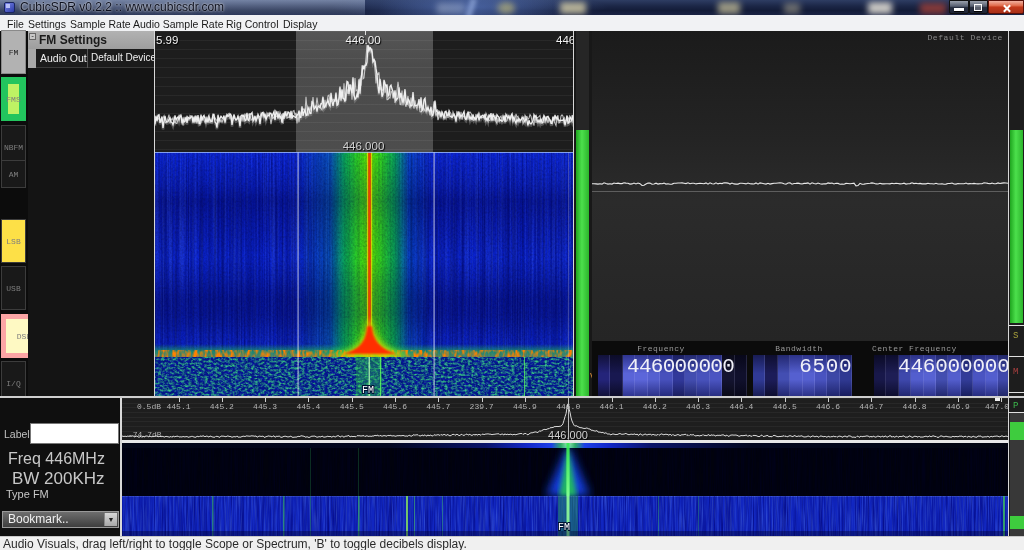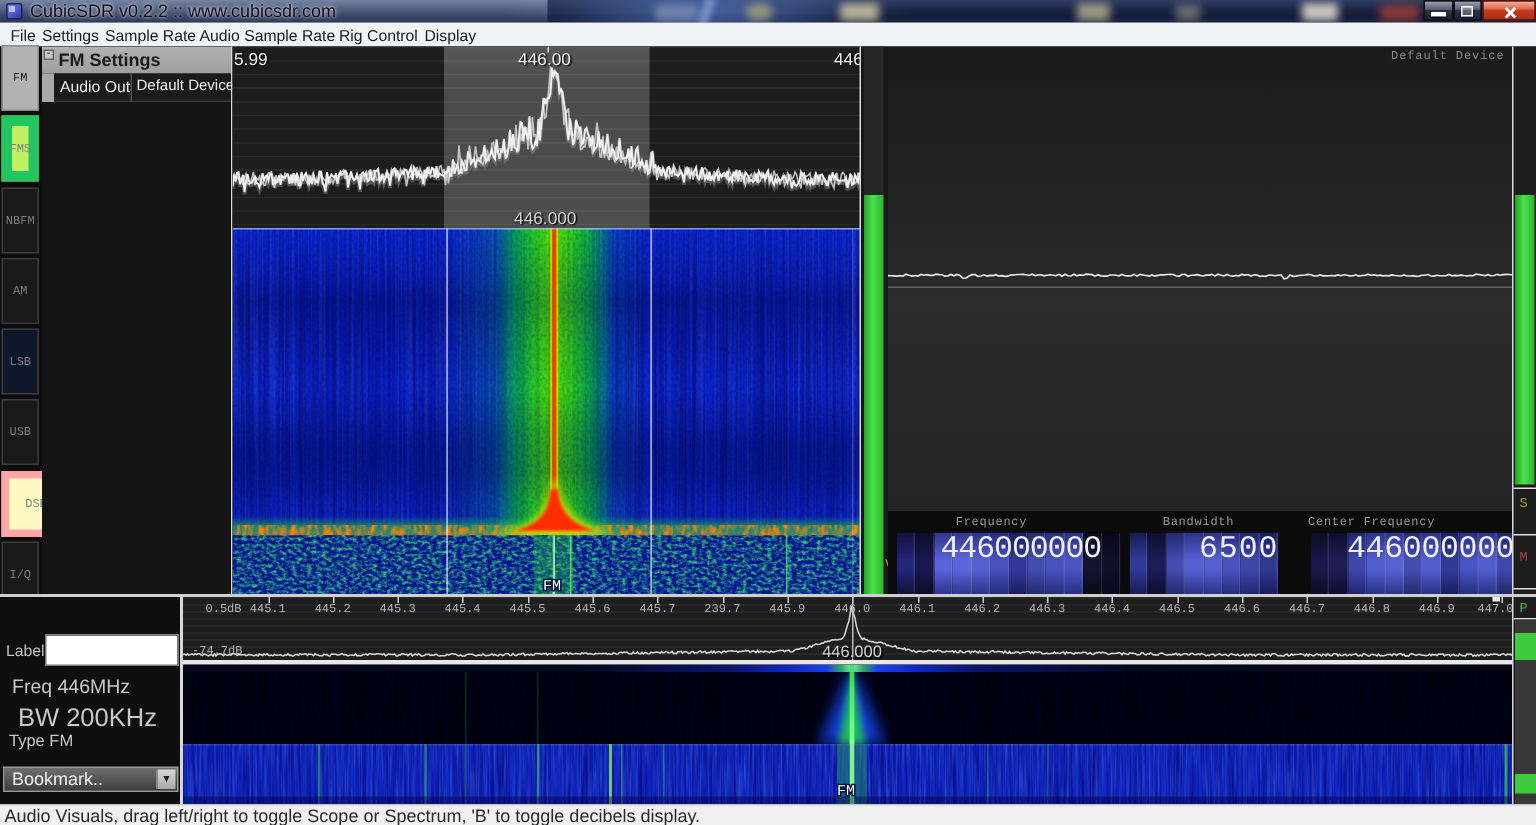--- a/index.html
+++ b/index.html
@@ -44,22 +44,22 @@
  <span class="abs" style="left:133px;top:3px">Audio Sample Rate</span>
  <span class="abs" style="left:226px;top:3px">Rig Control</span>
  <span class="abs" style="left:283px;top:3px">Display</span>
 </div>
 
 <div class="abs" style="left:0;top:31px;width:28px;height:367px;background:#0c0c0c;overflow:hidden">
 </div>
 <div style="position:absolute;left:1px;top:30px;width:25px;height:44px;background:#b2b2b2;border:1px solid #8a8a8a;box-sizing:border-box;color:#1c1c1c;font:8px 'Liberation Mono',monospace;display:flex;align-items:center;justify-content:center">FM</div>
 <div style="position:absolute;left:1px;top:77px;width:25px;height:44px;background:#bef264;border:7px solid #22c55e;box-sizing:border-box;color:#7e7e7e;font:8px 'Liberation Mono',monospace;display:flex;align-items:center;justify-content:center">FMS</div>
 <div style="position:absolute;left:1px;top:125px;width:25px;height:44px;background:#191919;border:1px solid #3c3c3c;box-sizing:border-box;color:#7e7e7e;font:8px 'Liberation Mono',monospace;display:flex;align-items:center;justify-content:center">NBFM</div>
-<div style="position:absolute;left:1px;top:172px;width:25px;height:44px;background:#191919;border:1px solid #3c3c3c;box-sizing:border-box;color:#7e7e7e;font:8px 'Liberation Mono',monospace;display:flex;align-items:center;justify-content:center">AM</div>
-<div style="position:absolute;left:1px;top:219px;width:25px;height:44px;background:#0f172a;border:1px solid #3c3c3c;box-sizing:border-box;color:#7e7e7e;font:8px 'Liberation Mono',monospace;display:flex;align-items:center;justify-content:center">LSB</div>
+<div style="position:absolute;left:1px;top:160px;width:25px;height:28px;background:#191919;border:1px solid #3c3c3c;box-sizing:border-box;color:#7e7e7e;font:8px 'Liberation Mono',monospace;display:flex;align-items:center;justify-content:center">AM</div>
+<div style="position:absolute;left:1px;top:219px;width:25px;height:44px;background:#fde047;border:1px solid #3c3c3c;box-sizing:border-box;color:#7e7e7e;font:8px 'Liberation Mono',monospace;display:flex;align-items:center;justify-content:center">LSB</div>
 <div style="position:absolute;left:1px;top:266px;width:25px;height:44px;background:#191919;border:1px solid #3c3c3c;box-sizing:border-box;color:#7e7e7e;font:8px 'Liberation Mono',monospace;display:flex;align-items:center;justify-content:center">USB</div>
 <div style="position:absolute;left:1px;top:314px;width:46px;height:44px;background:#fef9c3;border:5px solid #fca5a5;box-sizing:border-box;color:#7e7e7e;font:8px 'Liberation Mono',monospace;display:flex;align-items:center;justify-content:center">DSB</div>
 <div style="position:absolute;left:1px;top:361px;width:25px;height:44px;background:#191919;border:1px solid #3c3c3c;box-sizing:border-box;color:#7e7e7e;font:8px 'Liberation Mono',monospace;display:flex;align-items:center;justify-content:center">I/Q</div>
 
 <div class="abs" style="left:28px;top:31px;width:127px;height:367px;background:#141414;overflow:hidden">
  <div class="abs" style="left:0;top:0;width:127px;height:18px;background:linear-gradient(180deg,#b2b2b2,#9e9e9e)"></div>
  <div class="abs" style="left:0;top:18px;width:8px;height:19px;background:#a8a8a8"></div>
  <div class="abs" style="left:1px;top:2px;width:7px;height:7px;background:#c8c8c8;border:1px solid #666;font:7px 'Liberation Mono';line-height:5px;text-align:center;color:#222">-</div>
  <div class="abs" style="left:11px;top:2px;font:bold 12px 'Liberation Sans';color:#1b1b1b">FM Settings</div>
  <div class="abs" style="left:8px;top:18px;width:51px;height:19px;background:#1b1b1b;border-bottom:1px solid #3a3a3a;color:#f0f0f0;font-size:10.5px;line-height:18px;padding-left:4px;white-space:nowrap">Audio Out</div>
@@ -287,21 +287,21 @@
  <div class="abs" style="left:1px;top:382px;width:14px;height:123px;background:#383838"></div>
  <div class="abs" style="left:1px;top:391px;width:14px;height:18px;background:#3ecc3e"></div>
  <div class="abs" style="left:1px;top:485px;width:14px;height:13px;background:#3ecc3e"></div>
 </div>
 
 <div class="abs" style="left:0;top:396px;width:1024px;height:2px;background:#cfcfcf"></div>
 
 <div class="abs" style="left:0;top:398px;width:120px;height:138px;background:#0f0f0f;overflow:hidden">
  <div class="abs" style="left:4px;top:30px;font-size:10.5px;color:#c0c0c0">Label</div>
  <div class="abs" style="left:30px;top:25px;width:89px;height:21px;background:#fff;border:1px solid #777"></div>
- <div class="abs" style="left:8px;top:52px;font-size:13px;color:#c8c8c8">Freq 446MHz</div>
+ <div class="abs" style="left:8px;top:52px;font-size:16px;color:#c8c8c8">Freq 446MHz</div>
  <div class="abs" style="left:12px;top:71px;font-size:17px;color:#c8c8c8">BW 200KHz</div>
  <div class="abs" style="left:6px;top:90px;font-size:11px;color:#c8c8c8">Type FM</div>
  <div class="abs" style="left:2px;top:113px;width:117px;height:17px;background:linear-gradient(180deg,#6e6e6e,#3e3e3e);border:1px solid #999;color:#f0f0f0;font-size:12px;line-height:15px;padding-left:5px">Bookmark..
    <div class="abs" style="right:1px;top:1px;width:13px;height:13px;background:linear-gradient(180deg,#d8d8d8,#a8a8a8);border-left:1px solid #888;font-size:7px;color:#222;text-align:center;line-height:13px">▼</div>
  </div>
 </div>
 
 <div class="abs" style="left:120px;top:398px;width:2px;height:138px;background:#d8d8d8"></div>
 <div class="abs" style="left:122px;top:398px;width:886px;height:42px;background:#1e1e1e;overflow:hidden">
  <div class="abs" style="left:0;top:0;width:886px;height:42px;background:repeating-linear-gradient(180deg,rgba(255,255,255,0.045) 0px,rgba(255,255,255,0.045) 1px,transparent 1px,transparent 4.7px)"></div>

